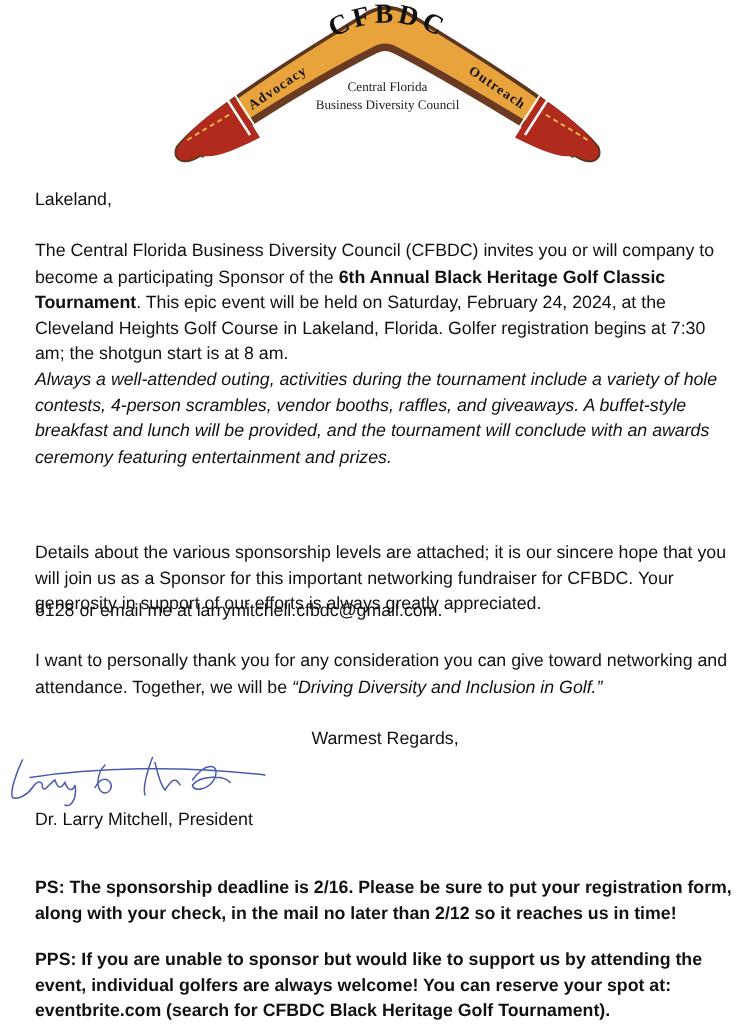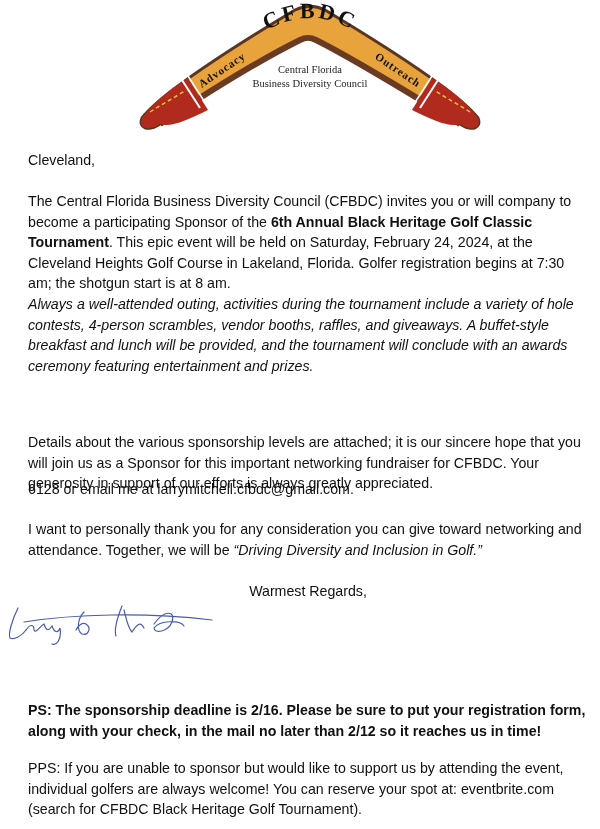--- a/index.html
+++ b/index.html
@@ -11,21 +11,21 @@
   .greeting { top:150px; }
   .p1 { top:191px; }
   .p2 { top:294px;font-style:italic; }
   .p3 { top:398px;margin-top:34px; }
   .p4 { top:458px; }
   .p5 { top:519px; }
   .closing { top:581px;text-align:center; }
   .sig { position:absolute; left:4px; top:600px; width:210px; height:46px; }
   .signer { top:646px; }
   .ps { top:700px; font-weight:bold; }
-  .pps { top:758px; font-weight:normal; }
+  .pps { top:758px; font-weight:bold; }
   b { font-weight:bold; }
   i { font-style:italic; }
 </style>
 </head>
 <body>
 
 <div class="logo">
   <svg viewBox="0 0 360 135">
 
     <path d="M12,118 C30,95 90,55 165,10 C175,5 185,5 195,10 C270,55 330,95 348,118
@@ -56,21 +56,21 @@
       <textPath href="#arcLeft" startOffset="50%" text-anchor="middle">Advocacy</textPath>
     </text>
     <text font-family="Liberation Serif, serif" font-weight="bold" font-size="11" fill="#111111" letter-spacing="1">
       <textPath href="#arcRight" startOffset="50%" text-anchor="middle">Outreach</textPath>
     </text>
     <text x="180" y="73" text-anchor="middle" font-family="Liberation Serif, serif" font-size="10.5" fill="#222222">Central Florida</text>
     <text x="180" y="87" text-anchor="middle" font-family="Liberation Serif, serif" font-size="10.5" fill="#222222">Business Diversity Council</text>
   </svg>
 </div>
 
-<div class="letter greeting">Cleveland,</div>
+<div class="letter greeting">Lakeland,</div>
 
 <div class="letter p1">
   <span>The Central Florida Business Diversity Council (CFBDC) invites you or will company to become a participating Sponsor of the </span><b>6th Annual Black Heritage Golf Classic Tournament</b><span>.  This epic event will be held on Saturday, February 24, 2024, at the Cleveland Heights Golf Course in Lakeland, Florida. Golfer registration begins at 7:30 am; the shotgun start is at 8 am.</span>
 </div>
 
 <div class="letter p2">Always a well-attended outing, activities during the tournament include a variety of hole contests, 4-person scrambles, vendor booths, raffles, and giveaways.  A buffet-style breakfast and lunch will be provided, and the tournament will conclude with an awards ceremony featuring entertainment and prizes.</div>
 
 <div class="letter p3">Details about the various sponsorship levels are attached; it is our sincere hope that you will join us as a Sponsor for this important networking fundraiser for CFBDC. Your generosity in support of our efforts is always greatly appreciated.</div>
 
 <div class="letter p4">
@@ -89,17 +89,18 @@
     <path d="M14,8 C8,20 4,34 6,38 C10,40 18,36 22,30"></path>
     <path d="M22,30 C26,24 30,24 30,30 C32,34 36,26 40,24 C42,30 44,32 48,26 C50,32 54,34 56,28 C58,40 52,46 48,44"></path>
     <path d="M20,22 C70,14 140,12 208,20"></path>
     <path d="M80,12 C74,18 72,30 78,34 C84,36 88,28 82,24 C78,22 74,26 72,30"></path>
     <path d="M118,6 C114,16 110,30 112,36 M120,10 C122,18 124,28 128,32 C132,26 136,20 140,28"></path>
     <path d="M150,24 C160,10 172,10 168,22 C164,32 150,34 150,28 C156,20 176,20 180,26"></path>
   </g>
 </svg>
 
 <div class="letter signer">
+  <div>Dr. Larry Mitchell, President</div>
 </div>
 
 <div class="letter ps">PS: The sponsorship deadline is 2/16.  Please be sure to put your registration form, along with your check, in the mail no later than 2/12 so it reaches us in time!</div>
 
 <div class="letter pps">PPS: If you are unable to sponsor but would like to support us by attending the event, individual golfers are always welcome! You can reserve your spot at: eventbrite.com (search for CFBDC Black Heritage Golf Tournament).</div>
 
 </body></html>

